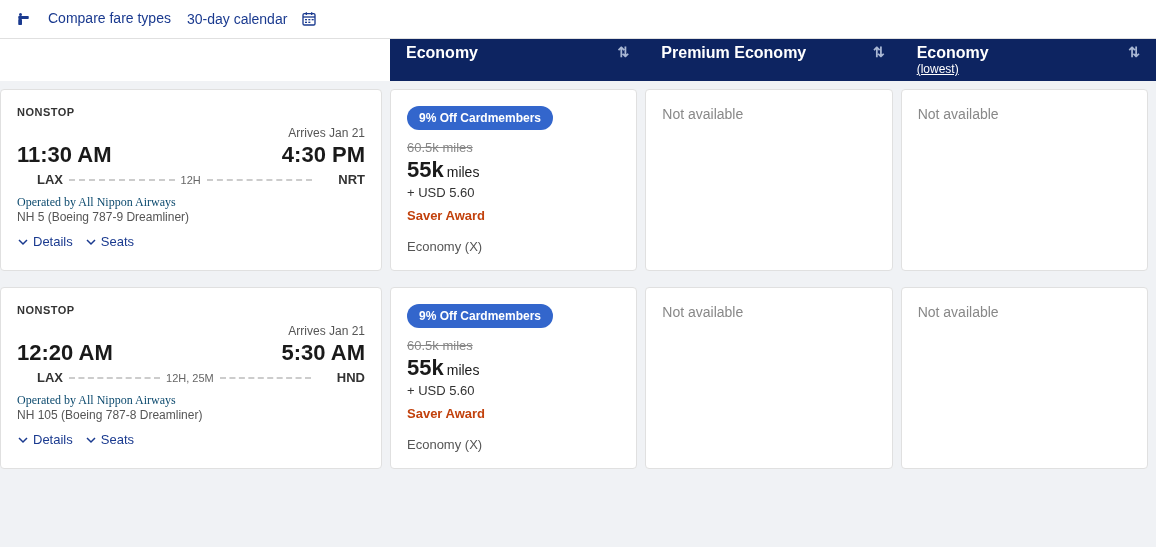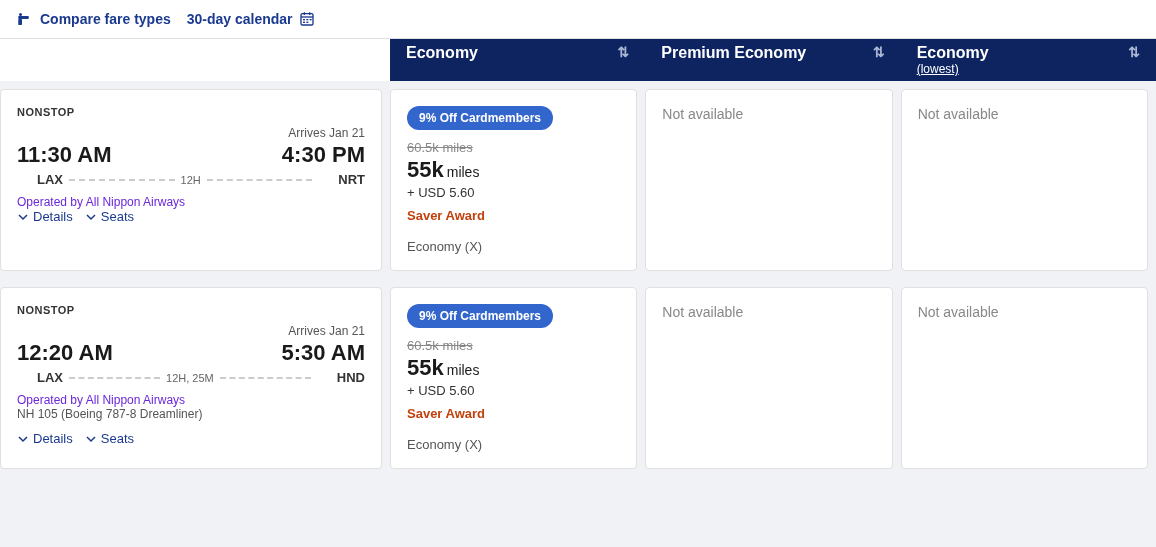--- a/index.html
+++ b/index.html
@@ -10,24 +10,23 @@
       padding: 10px 16px;
       display: flex;
       align-items: center;
       gap: 16px;
       border-bottom: 1px solid #e0e0e0;
     }
     .top-bar-link {
       color: #1a3a8f;
       text-decoration: none;
       display: flex;
-      align-items: center;
-      gap: 6px;
+      gap: 14px;
       font-size: 14px;
-      font-weight: 700;
+      font-weight: 400;
     }
     .top-bar-link svg { flex-shrink: 0; }
 
     
     .col-header {
       background: #0d2461;
       color: white;
       padding: 5px 16px;
       display: flex;
       align-items: flex-start;
@@ -71,21 +70,21 @@
       font-size: 13px;
       color: #555;
     }
     .route-line {
       flex: 1;
       border-top: 2px dashed #ccc;
     }
     .airport-code { font-weight: 600; font-size: 13px; color: #333; padding-left: 20px; }
     .duration { font-size: 11px; color: #666; white-space: nowrap; }
 
-    .operated-by { font-size: 12px; color: #6d28d9; }
+    .operated-by { font-size: 12px; color: #0c4a6e; font-family: Liberation Serif, serif; }
     .flight-number { font-size: 12px; color: #555; margin-bottom: 10px; }
 
     .card-actions {
       display: flex;
       gap: 12px;
     }
     .card-action-btn {
       background: none;
       border: none;
       color: #1a3a8f;
@@ -238,20 +237,21 @@
       <span class="arrive-time">4:30 PM</span>
     </div>
     <div class="route-row">
       <span class="airport-code">LAX</span>
       <div class="route-line"></div>
       <span class="duration">12H</span>
       <div class="route-line"></div>
       <span class="airport-code">NRT</span>
     </div>
     <div class="operated-by">Operated by All Nippon Airways</div>
+    <div class="flight-number">NH 5 (Boeing 787-9 Dreamliner)</div>
     <div class="card-actions">
       <button class="card-action-btn">
         <svg width="12" height="12" viewBox="0 0 12 12">
             <path d="M2 4l4 4 4-4" stroke="#1a3a8f" stroke-width="1.5" fill="none"></path>
           </svg>
         <span>Details</span>
       </button>
       <button class="card-action-btn">
         <svg width="12" height="12" viewBox="0 0 12 12">
             <path d="M2 4l4 4 4-4" stroke="#1a3a8f" stroke-width="1.5" fill="none"></path>

